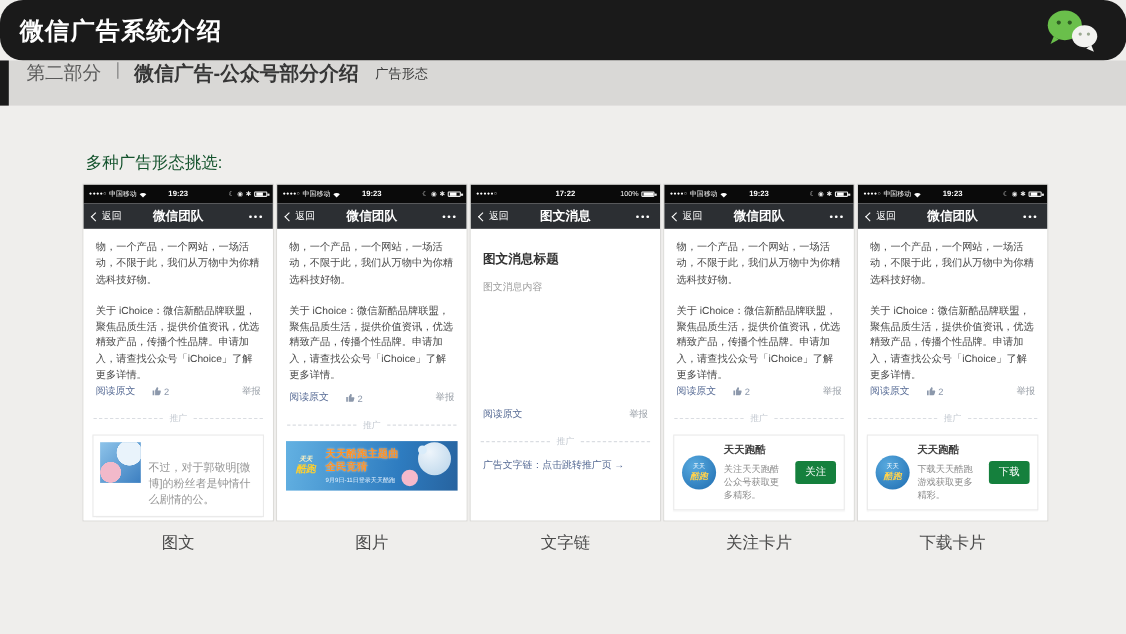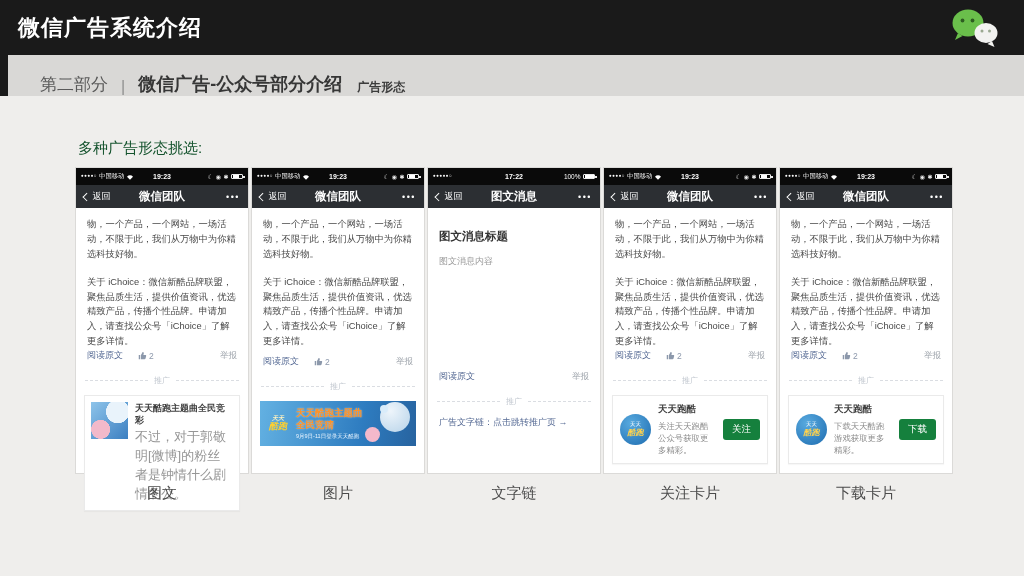--- a/index.html
+++ b/index.html
@@ -4,29 +4,29 @@
 <style>
   * { box-sizing: border-box; margin: 0; padding: 0; }
   html,body { width:1024px; height:576px; }
   body {
     background:#efeeec;
     font-family:"Liberation Sans", sans-serif;
     position:relative; overflow:hidden;
   }
   
   .top-bar { height:55px; background:#1a1a1a; display:flex; align-items:center;
-             justify-content:space-between; padding:0 22px 0 18px; }
+             justify-content:space-between; padding:0 22px 0 18px;border-radius:21px; }
   .top-title { color:#ffffff; font-size:22px; font-weight:bold; letter-spacing:1px; }
   .section-band { position:relative; height:41px; background:#d9d8d6;
-                  display:flex; align-items:flex-end; padding-left:40px; }
+                  display:flex; align-items:flex-start; padding-left:24px; }
   .band-notch { position:absolute; left:0; top:0; width:8px; height:100%; background:#1a1a1a; }
   .section-part { font-size:17px; color:#595959; }
   .section-sep  { margin:0 13px; color:#8f8f8f; font-size:16px; }
   .section-title{ font-size:18px; font-weight:bold; color:#363636; }
-  .section-sub  { font-size:12px; font-weight:bold; color:#3c3c3c; margin-left:15px; padding-top:4px;margin-top:16px; }
+  .section-sub  { font-size:12px; font-weight:normal; color:#3c3c3c; margin-left:15px; padding-top:4px; }
   .intro { position:absolute; left:78px; top:139px; font-size:15px; color:#14532d; }
 
   
   .phones { position:absolute; left:76px; top:168px; display:flex; gap:4px; }
   .phone-col { display:flex; flex-direction:column; align-items:center; }
   .phone { width:172px; height:305px; background:#ffffff;
            box-shadow:0 0 0 1px #dbdad8; display:flex; flex-direction:column; }
   .label { margin-top:11px; font-size:15px; color:#4b4b4b; }
 
   
@@ -81,21 +81,21 @@
 
   
   .card { border:1px solid #eaeaea; background:#fff; display:flex; padding:6px; gap:7px;
           align-items:flex-start; box-shadow:0 1px 1px rgba(0,0,0,.03); }
   .thumb { width:37px; height:37px; flex-shrink:0;
     background:
       radial-gradient(circle at 72% 26%, #e9f3fb 0 30%, rgba(0,0,0,0) 31%),
       radial-gradient(circle at 26% 74%, #f2b9ca 0 24%, rgba(0,0,0,0) 25%),
       linear-gradient(135deg,#8ec4ea,#3c7fc1); }
   .card-title { font-size:9px; font-weight:bold; color:#3e3e3e; line-height:1.35; }
-  .card-desc  { font-size:13px; color:#969696; line-height:1.45; margin-top:2px; }
+  .card-desc  { font-size:10px; color:#969696; line-height:1.45; margin-top:17px; }
 
   
   .banner { height:45px; position:relative; overflow:hidden; display:flex; align-items:center;
             background:linear-gradient(100deg,#63b1e2 0%,#2e7cc0 65%,#27639f 100%); }
   .b-logo { width:36px; display:flex; flex-direction:column; align-items:center;
             line-height:1.1; flex-shrink:0; }
   .bl1 { font-size:6px; font-style:italic; font-weight:bold; color:#fff3c0; }
   .bl2 { font-size:9px; font-style:italic; font-weight:bold; color:#ffd02e; }
   .b-main { z-index:1; }
   .b-line { font-size:9.5px; font-weight:bold; color:#ff9226; line-height:1.25;
@@ -198,21 +198,20 @@
         </div>
         <div class="promo">
           <span class="dash"></span>
           <span class="ptext">推广</span>
           <span class="dash"></span>
         </div>
         <div class="ad-zone">
           <div class="card">
             <div class="thumb"></div>
             <div>
-              <div class="card-title">天天酷跑主题曲全民竞彩</div>
               <div class="card-desc">不过，对于郭敬明[微博]的粉丝者是钟情什么剧情的公。</div>
             </div>
           </div>
         </div>
         <div class="sp-b"></div>
       </div>
     </div>
     <div class="label">图文</div>
   </div>
 

